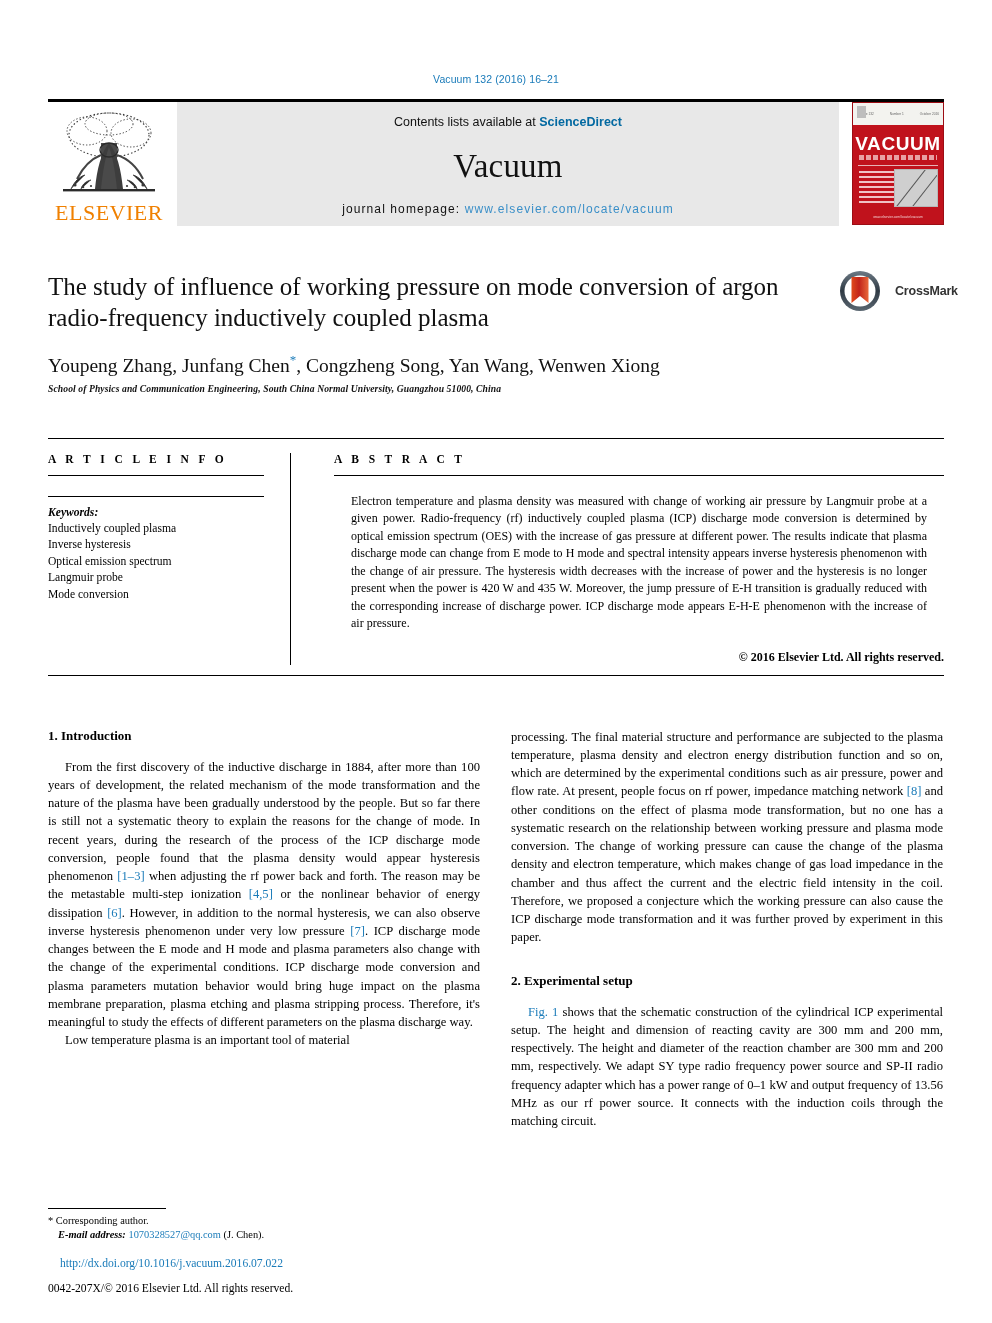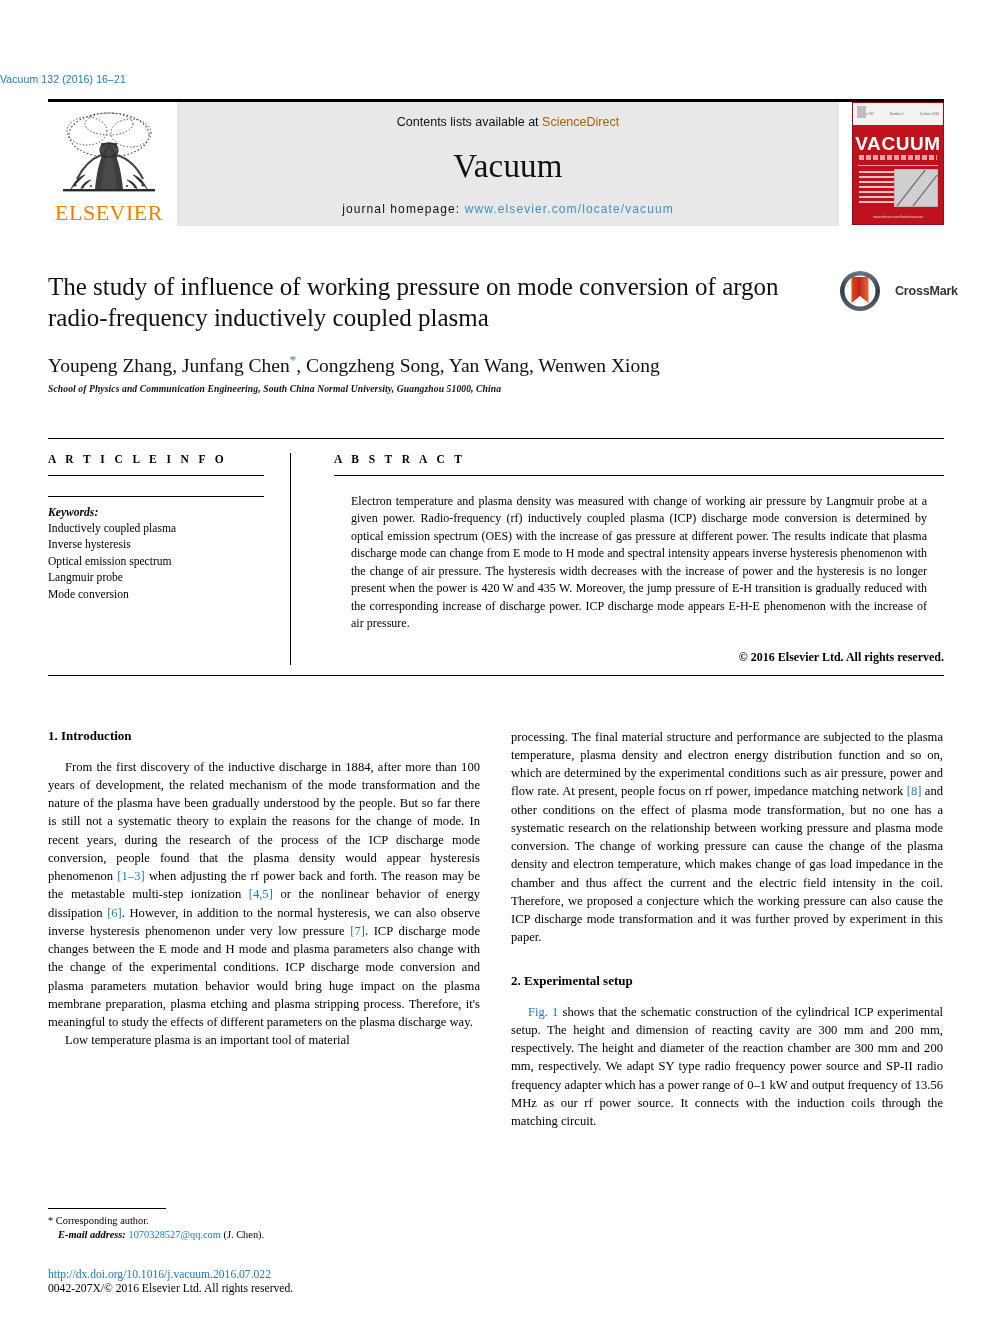--- a/index.html
+++ b/index.html
@@ -11,20 +11,21 @@
     width: 992px; height: 1323px;
     font-family: "Liberation Serif", "DejaVu Serif", serif;
     color: #000000;
     position: relative;
     overflow: hidden;
   }
   .page { position: relative; width: 992px; height: 1323px; padding: 0; }
 
   
   .running-head {
+    text-align: center;
     color: #1a7bb9;
     font-family: "Liberation Sans", sans-serif;
     font-size: 10.5px;
     padding-top: 73px;
     letter-spacing: .1px;
   }
 
   
   .masthead {
     margin: 14px 48px 0 48px;
@@ -61,21 +62,21 @@
     flex-direction: column;
     justify-content: space-between;
     align-items: center;
     padding: 13px 0 10px 0;
   }
   .contents-line {
     font-family: "Liberation Sans", sans-serif;
     font-size: 12.5px;
     color: #111;
   }
-  .contents-line .sd { color: #a16207; }
+  .contents-line .sd { color: #0369a1; font-weight: bold; }
   .journal-name {
     font-family: "Liberation Serif", serif;
     font-size: 33px;
     font-weight: normal;
     color: #111;
     line-height: 1;
     margin: 2px 0 0 0;
     letter-spacing: .2px;
   }
   .homepage-line {
@@ -277,21 +278,21 @@
   .pagefoot {
     position: absolute;
     left: 48px;
     bottom: 28px;
     width: 500px;
   }
   .pagefoot .doi {
     font-family: "Liberation Serif", serif;
     font-size: 11.6px;
     color: #1a7bb9;
-    margin: 0;
+    margin: 12px;
   }
   .pagefoot .issn {
     font-family: "Liberation Serif", serif;
     font-size: 11.6px;
     margin: 1px 0 0 0;
   }
 </style>
 </head>
 <body>
 

